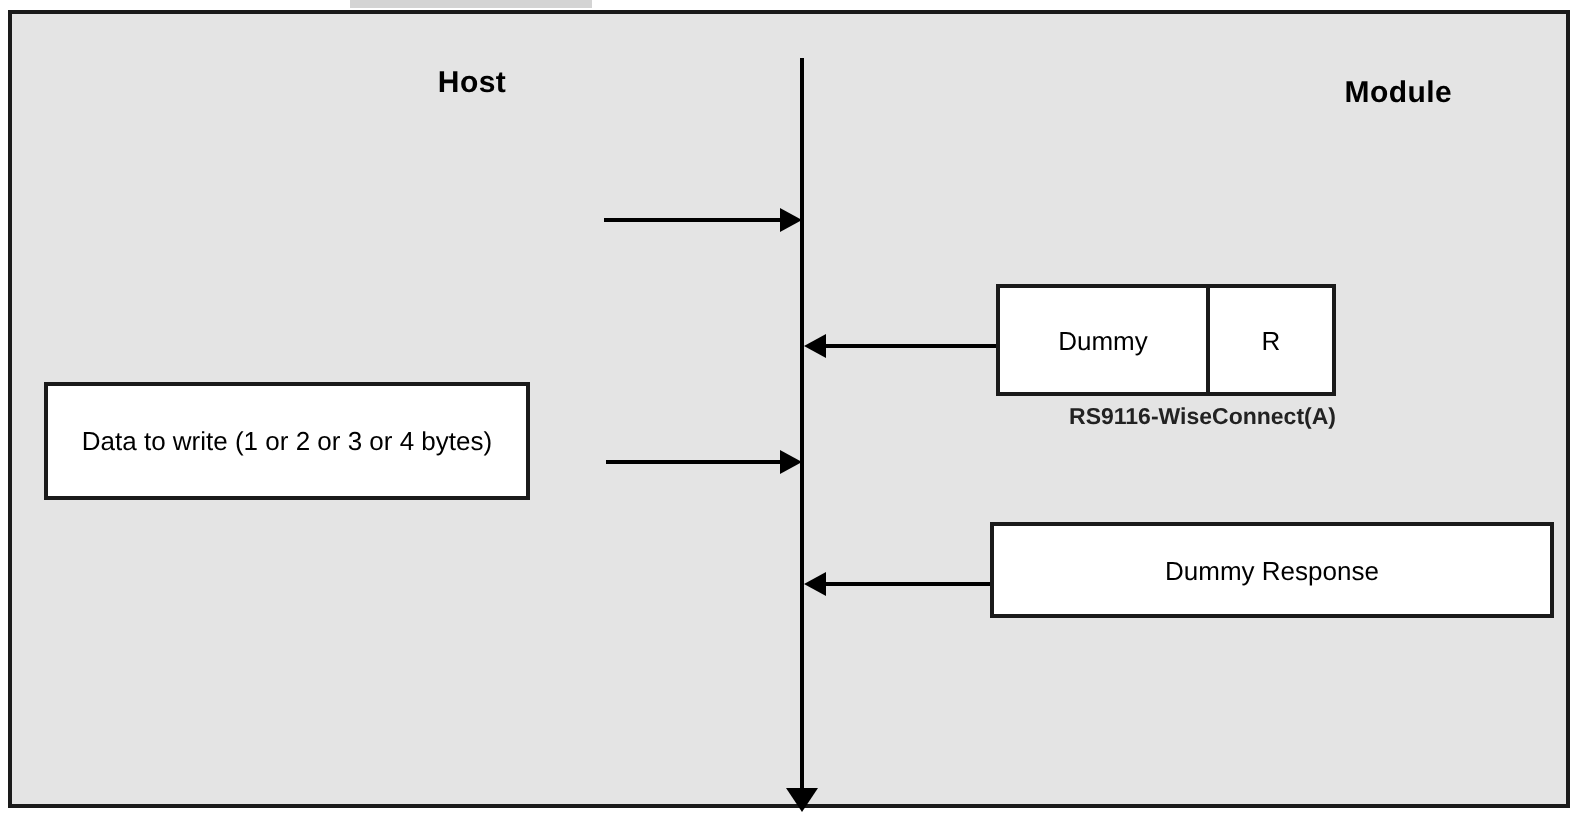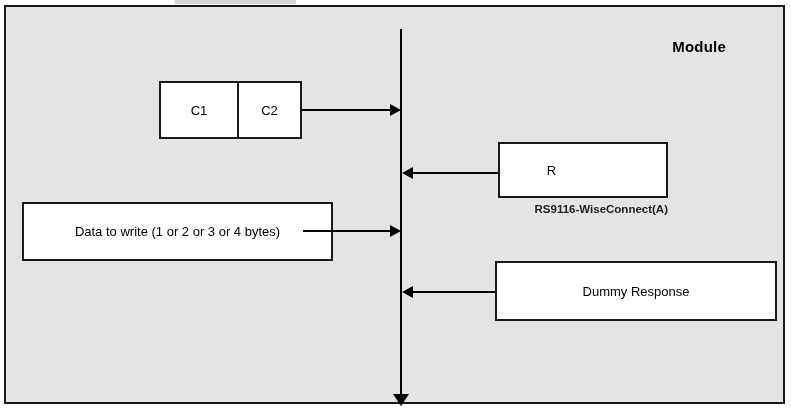--- a/index.html
+++ b/index.html
@@ -87,22 +87,22 @@
     font-size: 13px;
     color: #000000;
     white-space: nowrap;
   }
   .cell + .cell { border-left: 2px solid #1a1a1a; }
 
   #box-c1c2      { left: 153px; top: 74px;  width: 143px; height: 58px; }
   #box-c1c2 .cell:first-child { flex: 0 0 76px; }
   #box-dummy-r   { left: 492px; top: 135px; width: 170px; height: 56px; }
   #box-dummy-r .cell:first-child { flex: 0 0 103px; }
-  #box-data      { left: 16px;  top: 195px; width: 311px; height: 59px; }
-  #box-dummy-rsp { left: 489px; top: 254px; width: 282px; height: 60px; }
+  #box-data      { left: 16px;  top: 184px; width: 243px; height: 59px; }
+  #box-dummy-rsp { left: 489px; top: 254px; width: 282px; height: 48px; }
 
   .box-caption {
     position: absolute;
     font-size: 11.5px;
     font-weight: bold;
     color: #222222;
     white-space: nowrap;
     text-align: right;
   }
   #caption-rs9116 { left: 492px; top: 196px; width: 170px; }
@@ -143,35 +143,33 @@
 </style>
 </head>
 <body>
 
 <div id="canvas">
 
   <div class="top-strip"></div>
 
   <div class="diagram-frame">
 
+    <div class="lane-title" id="host-title">Host</div>
 
     <div class="lane-title" id="module-title">Module</div>
 
     <div class="lifeline"></div>
     <div class="lifeline-arrow"></div>
 
-    <div class="msg-box" id="box-c1c2">
-      <div class="cell">C1</div>
-      <div class="cell">C2</div>
-    </div>
 
     <div class="conn" id="conn1"></div>
     <div class="arrowhead-right" id="conn1-head"></div>
 
     <div class="msg-box" id="box-dummy-r">
+      <div class="cell">Dummy</div>
       <div class="cell">R</div>
     </div>
 
     <div class="box-caption" id="caption-rs9116">RS9116-WiseConnect(A)</div>
 
     <div class="conn" id="conn2"></div>
     <div class="arrowhead-left" id="conn2-head"></div>
 
     <div class="msg-box" id="box-data">
       <div class="cell">Data to write (1 or 2 or 3 or 4 bytes)</div>

